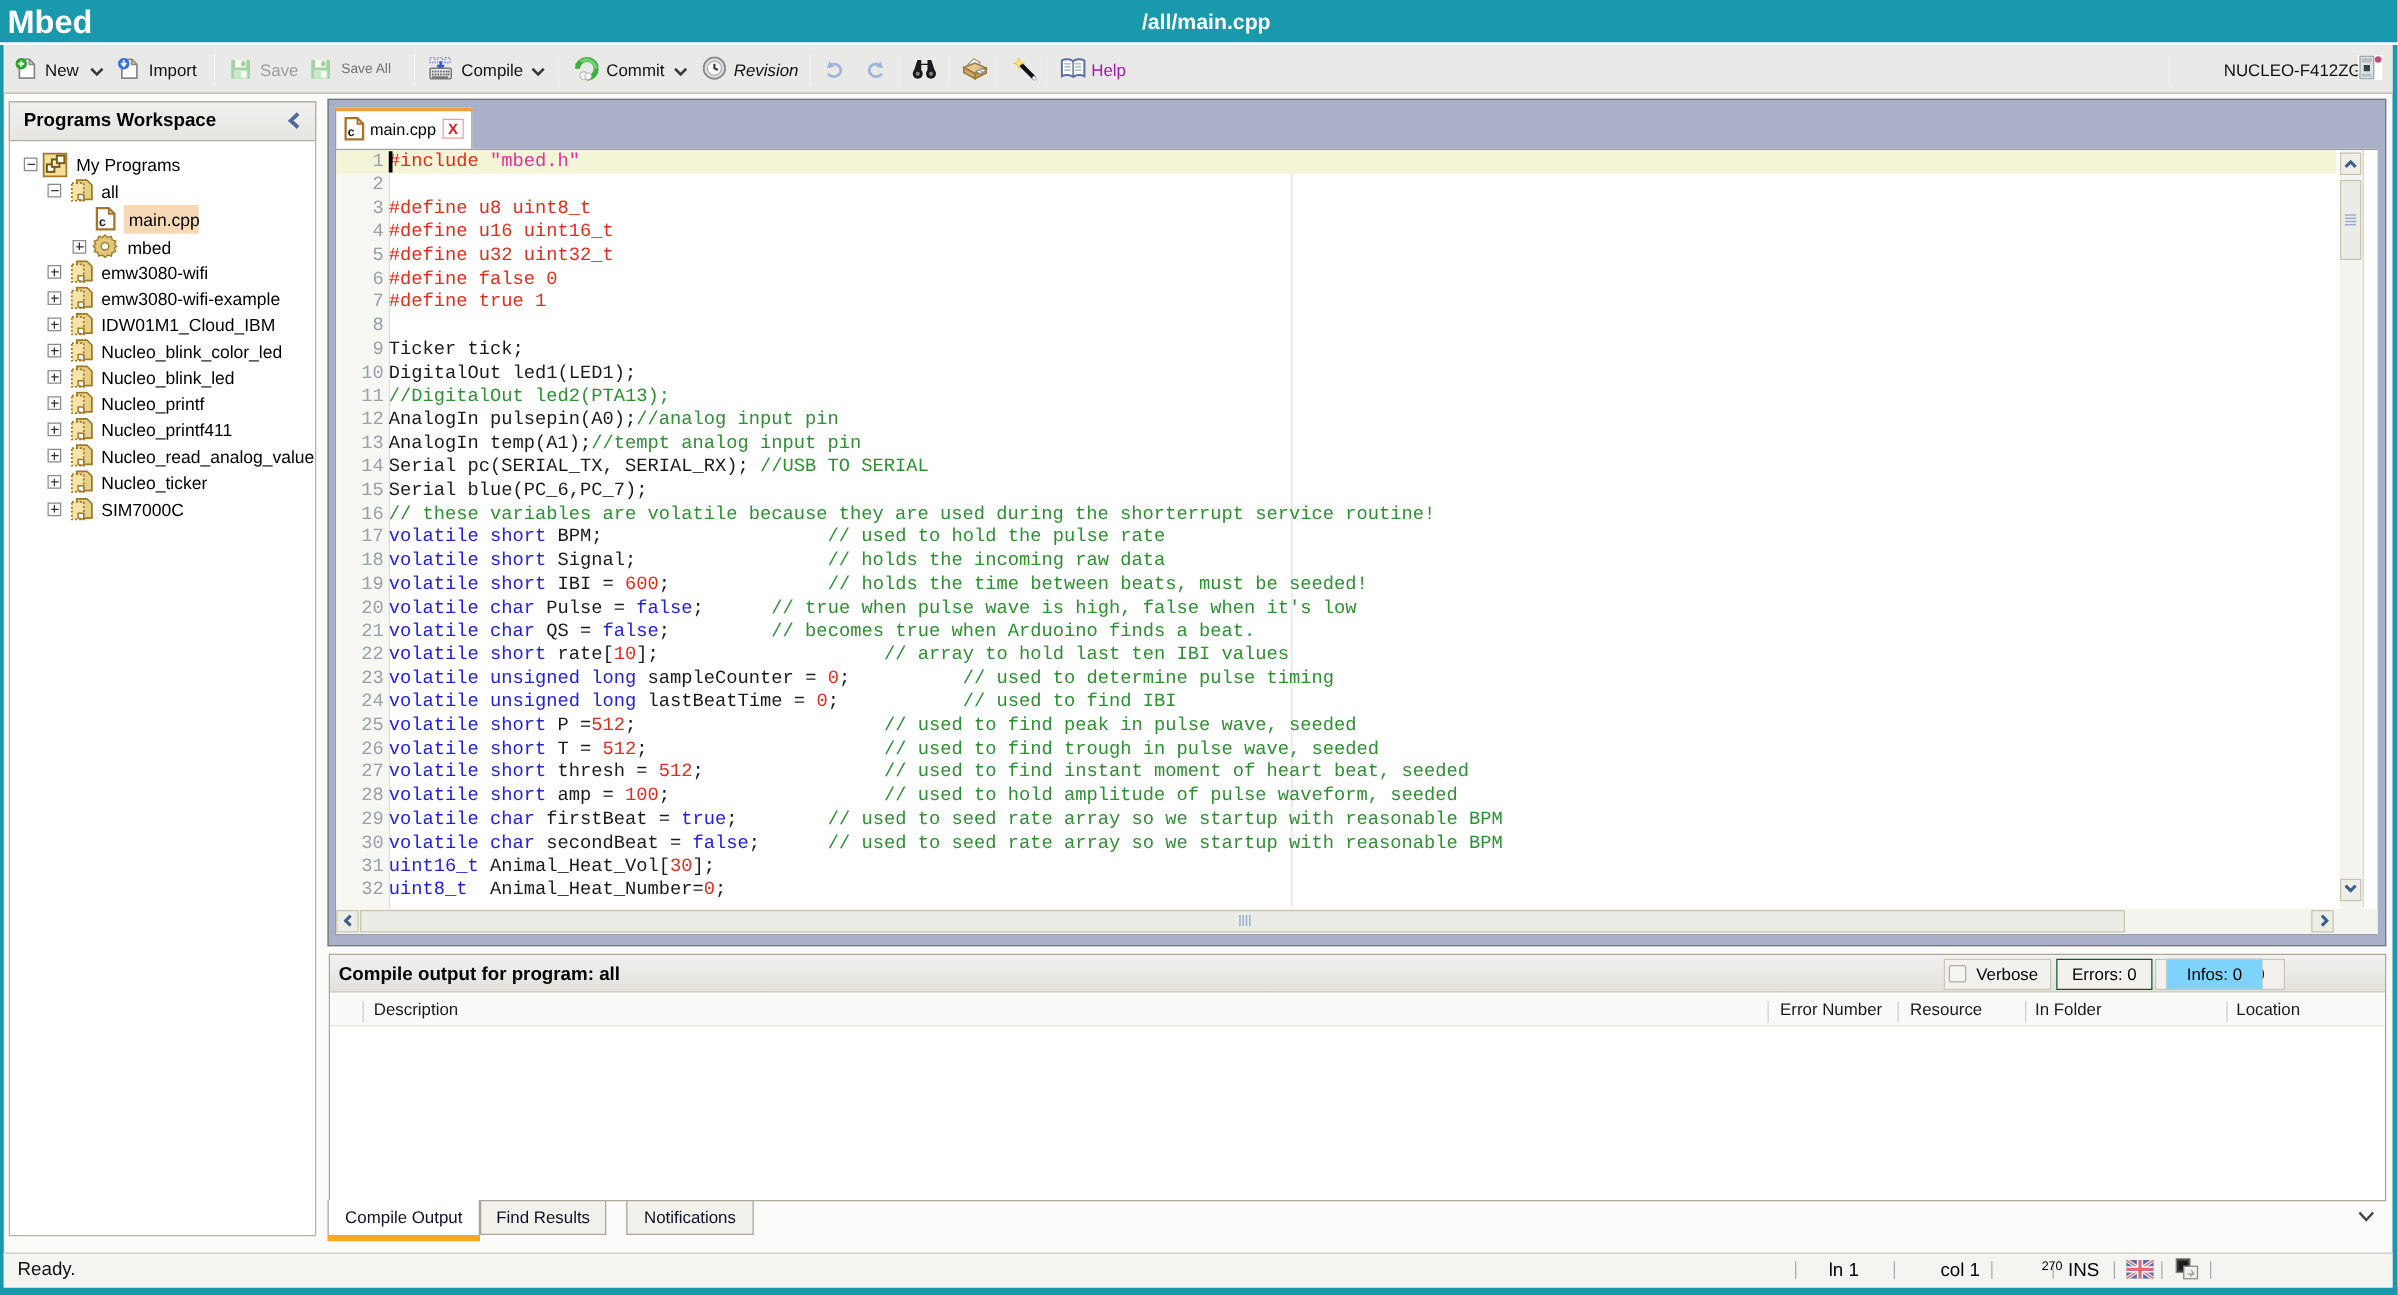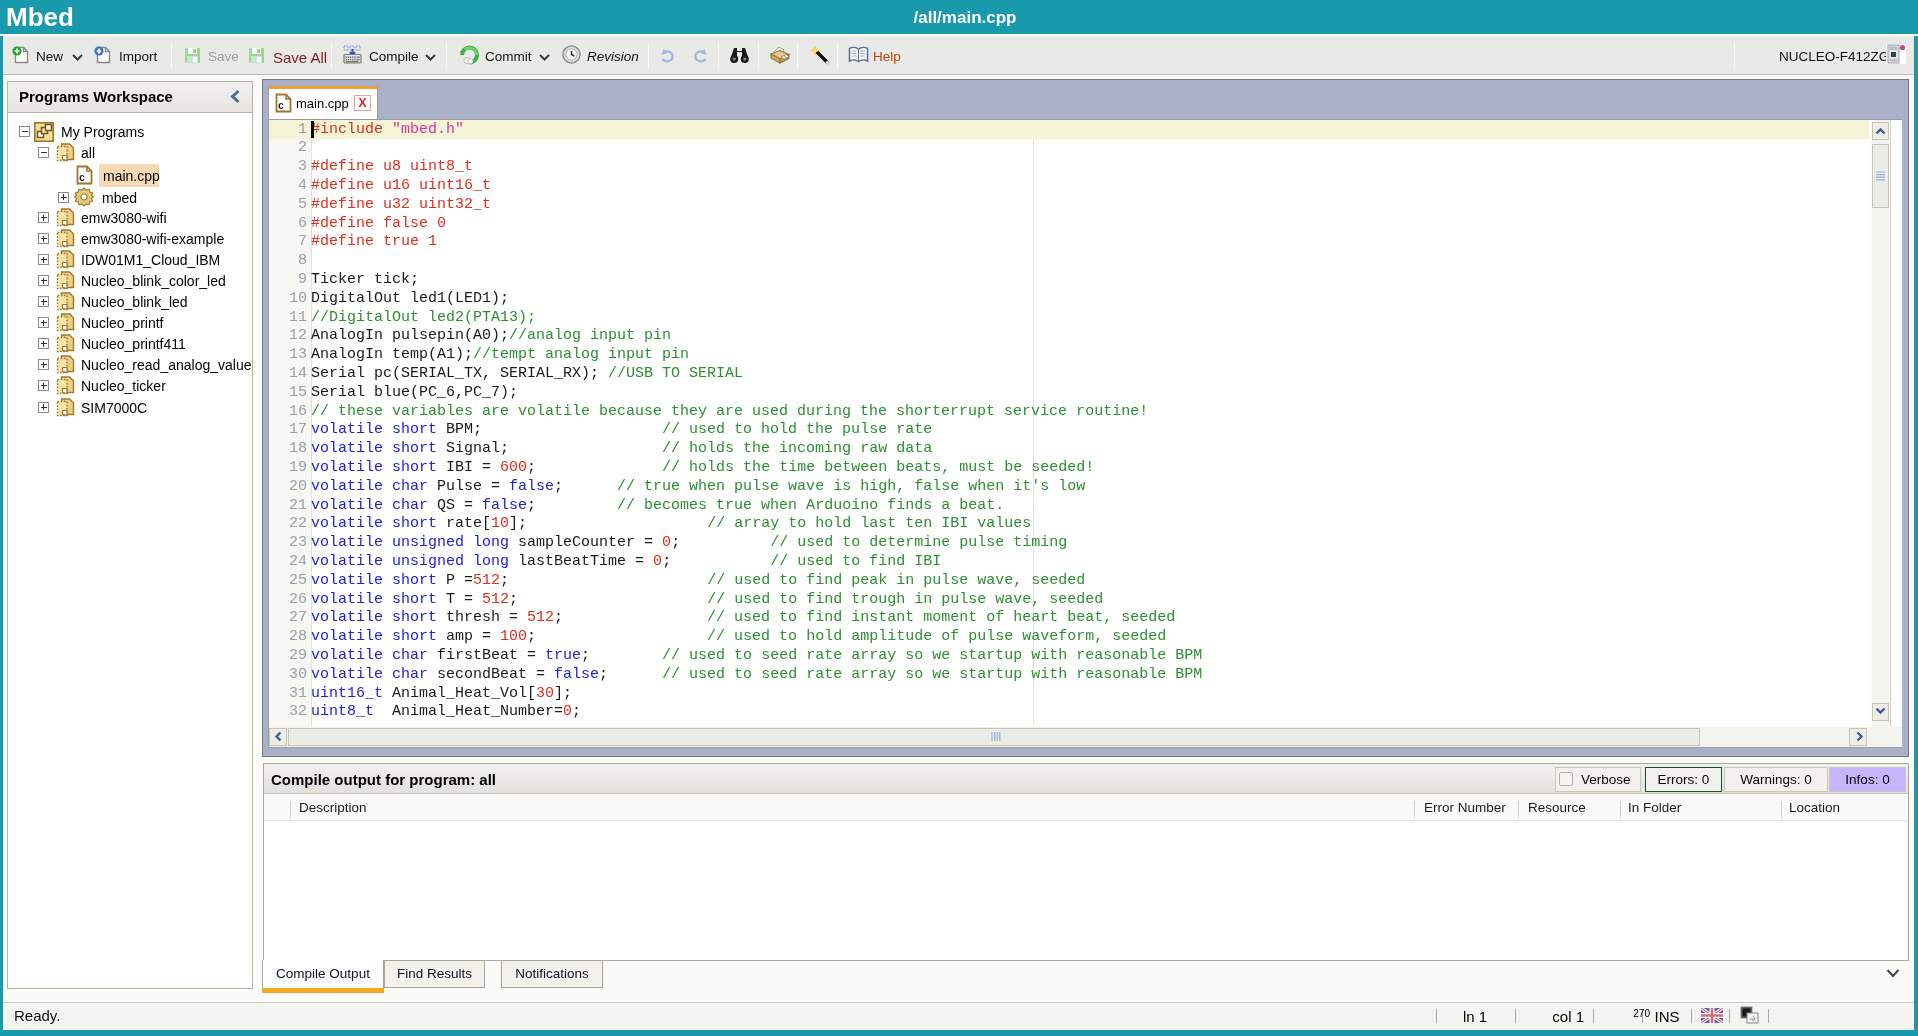--- a/index.html
+++ b/index.html
@@ -57,21 +57,21 @@
     <rect x="9" y="10" width="4" height="5" fill="#fff"></rect>
   </svg>
 <div class="abs" style="left:208px;top:49px;white-space:nowrap;font-size:13.5px;color:#9d9d9d;">Save</div>
 <svg class="abs" style="left:248px;top:47px;" width="17" height="17" viewBox="0 0 17 17">
     <rect x="1" y="1" width="15" height="15" rx="1" fill="#9fd49f"></rect>
     <rect x="4" y="1" width="9" height="6" fill="#fff"></rect>
     <rect x="9" y="2" width="3" height="4" fill="#9fd49f"></rect>
     <rect x="3" y="9" width="11" height="7" fill="#c9e8c9"></rect>
     <rect x="9" y="10" width="4" height="5" fill="#fff"></rect>
   </svg>
-<div class="abs" style="left:273px;top:49px;white-space:nowrap;font-size:15px;color:#7f1d1d;">Save All</div>
+<div class="abs" style="left:273px;top:49px;white-space:nowrap;font-size:11px;color:#737373;">Save All</div>
 <svg class="abs" style="left:343px;top:45px;" width="19" height="19" viewBox="0 0 19 19">
     <g fill="#5a6fd8">
       <rect x="1" y="1" width="4" height="4" fill="none" stroke="#7a8ae0" stroke-width="1" stroke-dasharray="1.3 1"></rect>
       <rect x="7" y="1" width="4" height="4" fill="none" stroke="#7a8ae0" stroke-width="1" stroke-dasharray="1.3 1"></rect>
       <rect x="13" y="1" width="4" height="4" fill="none" stroke="#7a8ae0" stroke-width="1" stroke-dasharray="1.3 1"></rect>
     </g>
 <path d="M9.5 4 v5 M7 7 L9.5 10 L12 7" fill="none" stroke="#3a55c8" stroke-width="2"></path>
 <rect x="1" y="9.5" width="17" height="8.5" rx="1" fill="#e8e8e8" stroke="#7a7a7a" stroke-width="1.2"></rect>
 <g fill="#666">
       <rect x="2.5" y="11.5" width="1.4" height="1.4"></rect>
@@ -141,21 +141,21 @@
 <path d="M6 2.2 l0.9 2.3 2.3 0.9 -2.3 0.9 -0.9 2.3 -0.9 -2.3 -2.3 -0.9 2.3 -0.9 z" fill="#fbe489"></path>
 <circle cx="18.5" cy="17.5" r="1.6" fill="#e8f0fa" stroke="#9ab" stroke-width="0.7"></circle>
   </svg>
 <svg class="abs" style="left:848px;top:46px;" width="21" height="18" viewBox="0 0 21 18">
     <path d="M10.5 3 C8 1 4 1 1.5 2.5 V15 C4 13.5 8 13.5 10.5 15.5 C13 13.5 17 13.5 19.5 15 V2.5 C17 1 13 1 10.5 3 z" fill="#fff" stroke="#5a72a0" stroke-width="1.6"></path>
     <path d="M10.5 3 V15.5" stroke="#5a72a0" stroke-width="1.2"></path>
     <g stroke="#9ab" stroke-width="1">
       <path d="M3.5 5 h5 M3.5 7.5 h5 M3.5 10 h5 M12 5 h5 M12 7.5 h5 M12 10 h5"></path>
     </g>
   </svg>
-<div class="abs" style="left:873px;top:49px;white-space:nowrap;font-size:13.5px;color:#c2410c;">Help</div>
+<div class="abs" style="left:873px;top:49px;white-space:nowrap;font-size:13.5px;color:#a21caf;">Help</div>
 <div class="abs" style="left:1779px;top:49px;white-space:nowrap;font-size:13.5px;color:#111;">NUCLEO-F412ZG</div>
 <svg class="abs" style="left:1886px;top:44px;" width="20" height="20" viewBox="0 0 20 20">
     <rect x="0" y="0" width="20" height="20" fill="#fff"></rect>
     <rect x="2" y="1" width="11" height="18" fill="#dfe3e6" stroke="#9aa2a8" stroke-width="1"></rect>
     <rect x="3.5" y="2.5" width="8" height="3.5" fill="#b8c0c6"></rect>
     <rect x="5" y="8" width="5" height="5" fill="#3a4248"></rect>
     <rect x="3.5" y="15" width="8" height="2.5" fill="#b8c0c6"></rect>
     <circle cx="16.5" cy="3.5" r="2.6" fill="#c84a72"></circle>
   </svg>
 <div class="abs" style="left:7px;top:81px;width:246px;height:908px;background:#fff;border:1px solid #b5b1a3;"></div>
@@ -412,21 +412,21 @@
     <path d="M1.5 1.5 L5.5 5.5 L1.5 9.5" fill="none" stroke="#3d5c8f" stroke-width="2.4"></path>
   </svg>
 <div class="abs" style="left:263px;top:763px;width:1646px;height:198px;background:#fff;border:1px solid #aca898;"></div>
 <div class="abs" style="left:264px;top:764px;width:1644px;height:30px;background:linear-gradient(#f2f1ef,#e3e1dc);border-bottom:1px solid #c6c2b4;"></div>
 <div class="abs" style="left:271px;top:771px;white-space:nowrap;font-size:15px;font-weight:bold;color:#000;">Compile output for program: all</div>
 <div class="abs" style="left:1555px;top:767px;width:86px;height:25px;background:#f2f1ee;border:1px solid #cac6b8;"></div>
 <div class="abs" style="left:1559px;top:772px;width:14px;height:14px;background:#f4f4f2;border:1px solid #b0aca0;border-radius:2px;"></div>
 <div class="abs" style="left:1581px;top:772px;white-space:nowrap;font-size:13.5px;">Verbose</div>
 <div class="abs" style="left:1645px;top:767px;width:77px;height:25px;background:#f2f1ee;border:1px solid #14532d;text-align:center;font-size:13.5px;line-height:23px;">Errors: 0</div>
 <div class="abs" style="left:1724px;top:767px;width:104px;height:25px;background:#f2f1ee;border:1px solid #cac6b8;text-align:center;font-size:13.5px;line-height:23px;">Warnings: 0</div>
-<div class="abs" style="left:1829px;top:767px;width:77px;height:25px;background:#c4b5fd;border:1px solid #cac6b8;text-align:center;font-size:13.5px;line-height:23px;">Infos: 0</div>
+<div class="abs" style="left:1733px;top:767px;width:77px;height:25px;background:#7dd3fc;border:1px solid #cac6b8;text-align:center;font-size:13.5px;line-height:23px;">Infos: 0</div>
 <div class="abs" style="left:264px;top:795px;width:1644px;height:26px;background:#fafaf8;border-bottom:1px solid #e4e4de;"></div>
 <div class="abs" style="left:290px;top:801px;width:1px;height:17px;background:#d0d0c8;"></div>
 <div class="abs" style="left:1414px;top:801px;width:1px;height:17px;background:#d0d0c8;"></div>
 <div class="abs" style="left:1518px;top:801px;width:1px;height:17px;background:#d0d0c8;"></div>
 <div class="abs" style="left:1620px;top:801px;width:1px;height:17px;background:#d0d0c8;"></div>
 <div class="abs" style="left:1781px;top:801px;width:1px;height:17px;background:#d0d0c8;"></div>
 <div class="abs" style="left:299px;top:800px;white-space:nowrap;font-size:13.5px;color:#1a1a1a;">Description</div>
 <div class="abs" style="left:1424px;top:800px;white-space:nowrap;font-size:13.5px;color:#1a1a1a;">Error Number</div>
 <div class="abs" style="left:1528px;top:800px;white-space:nowrap;font-size:13.5px;color:#1a1a1a;">Resource</div>
 <div class="abs" style="left:1628px;top:800px;white-space:nowrap;font-size:13.5px;color:#1a1a1a;">In Folder</div>

